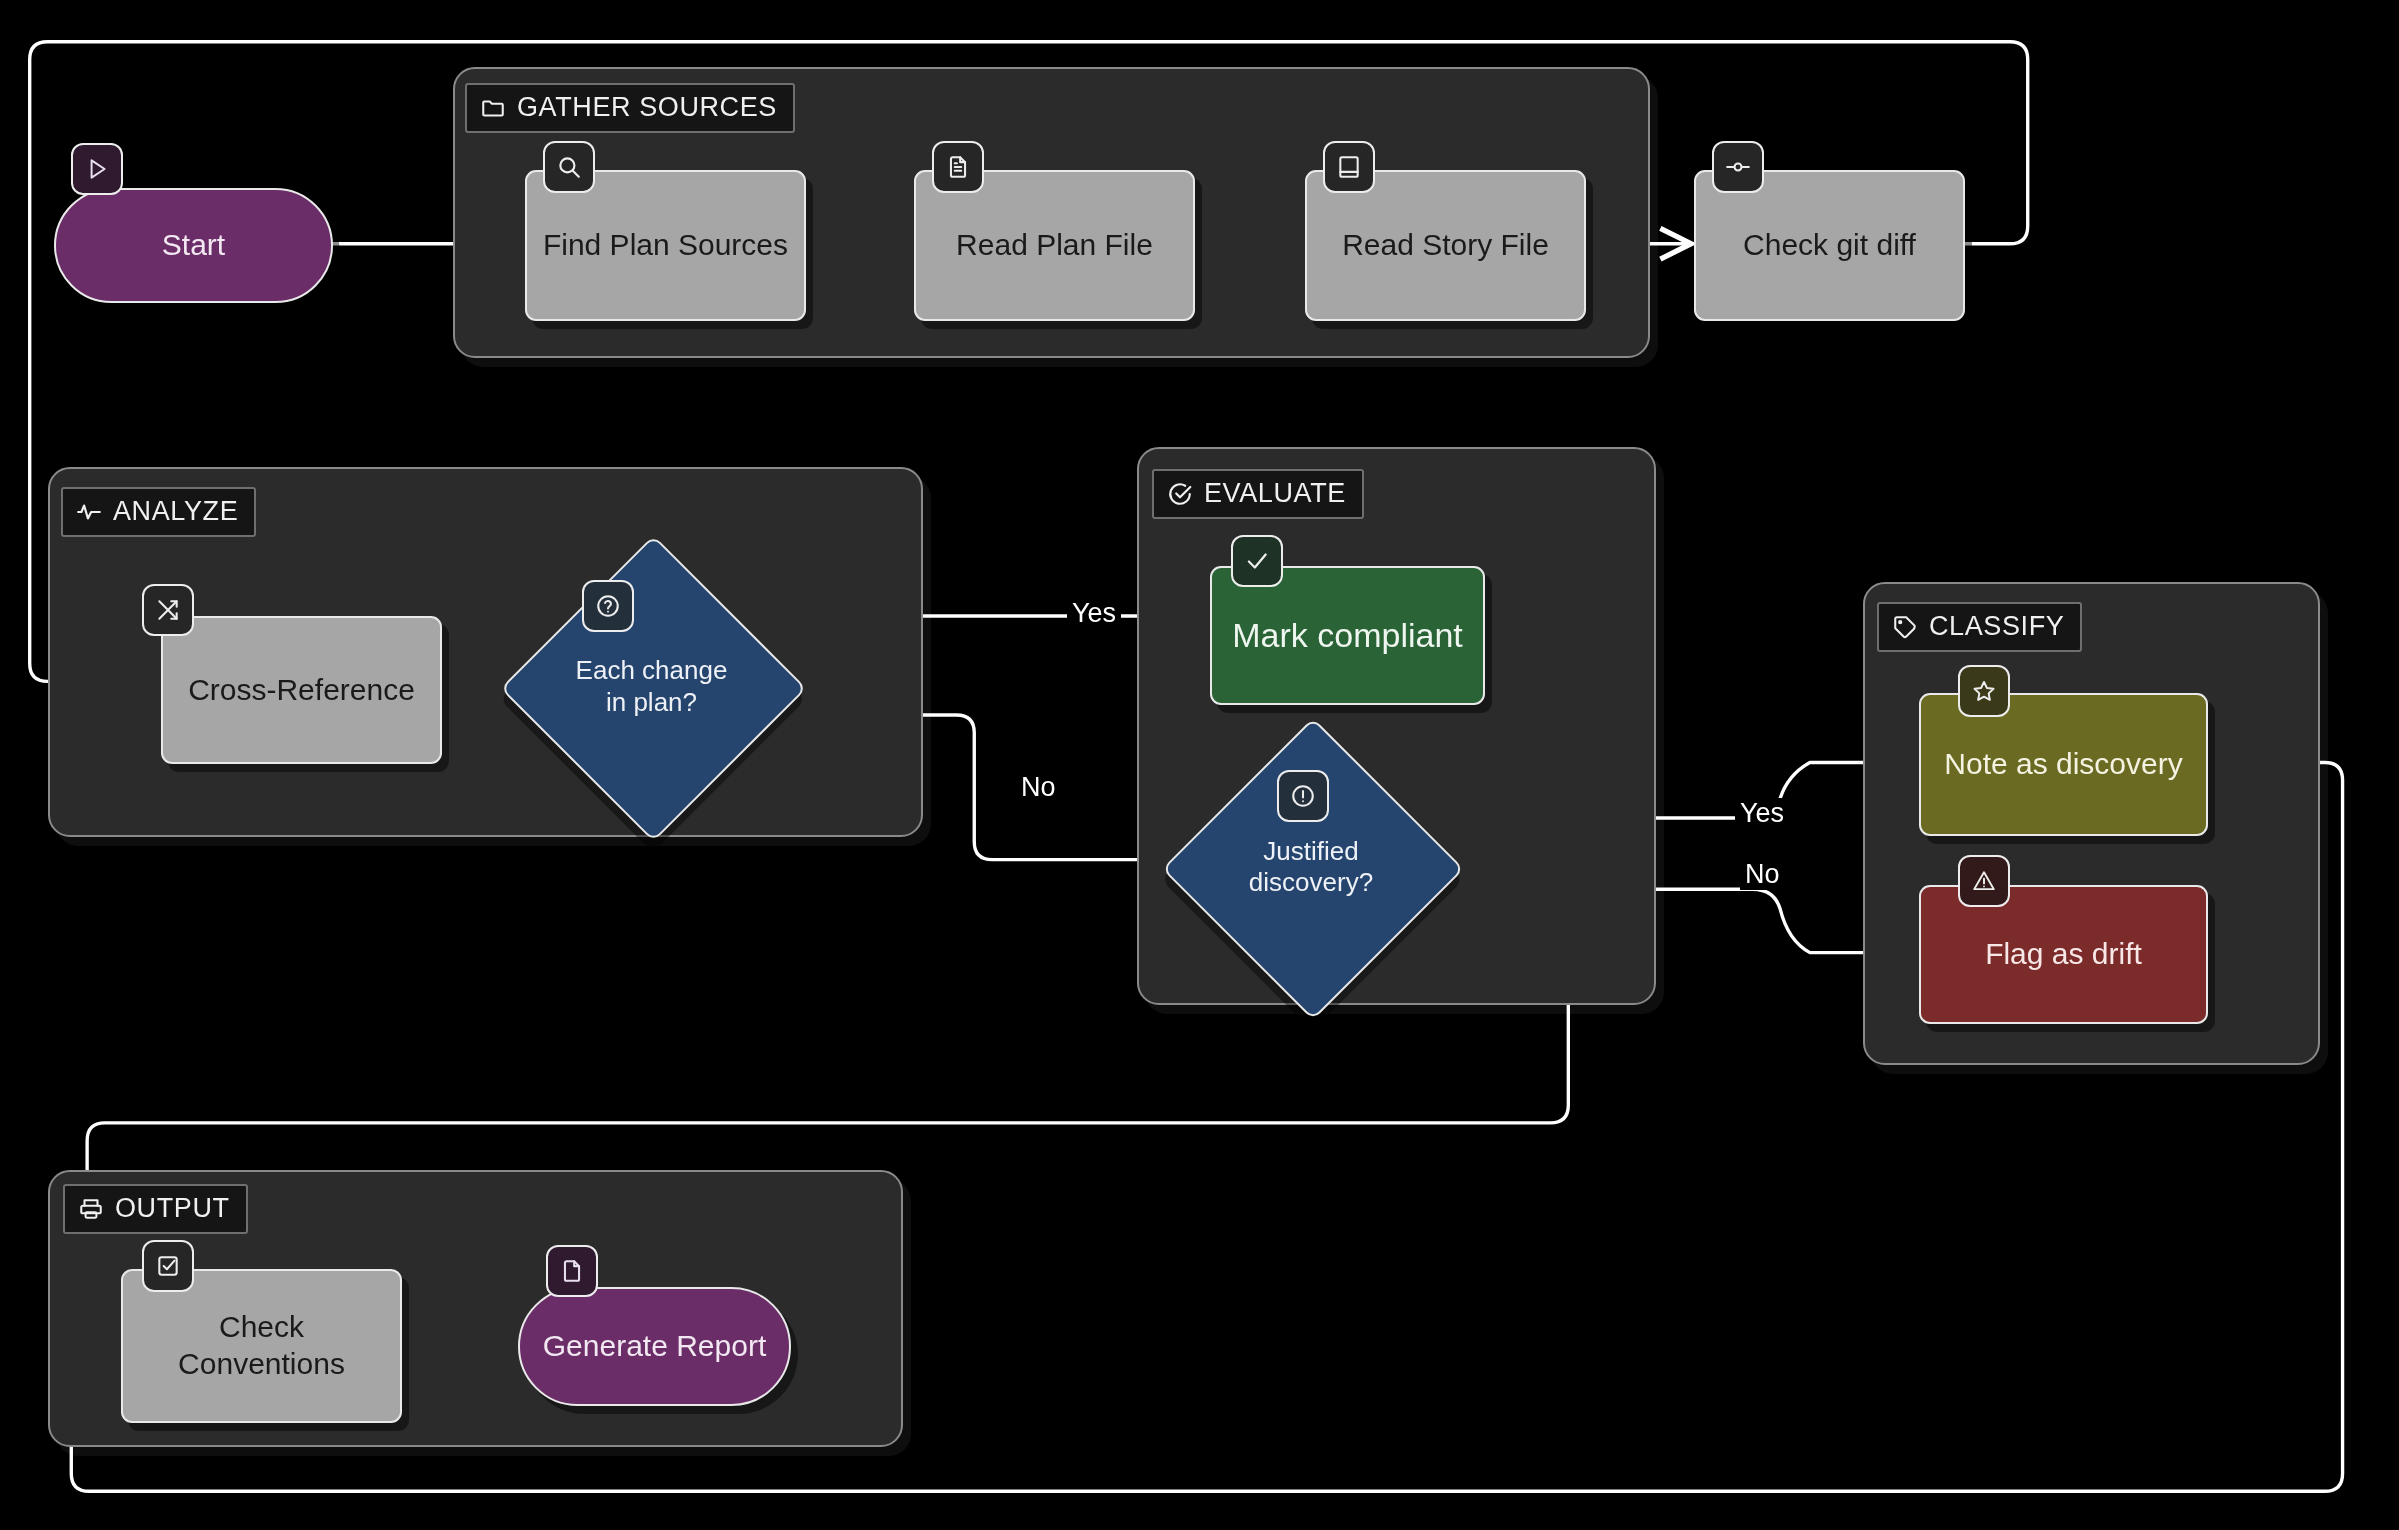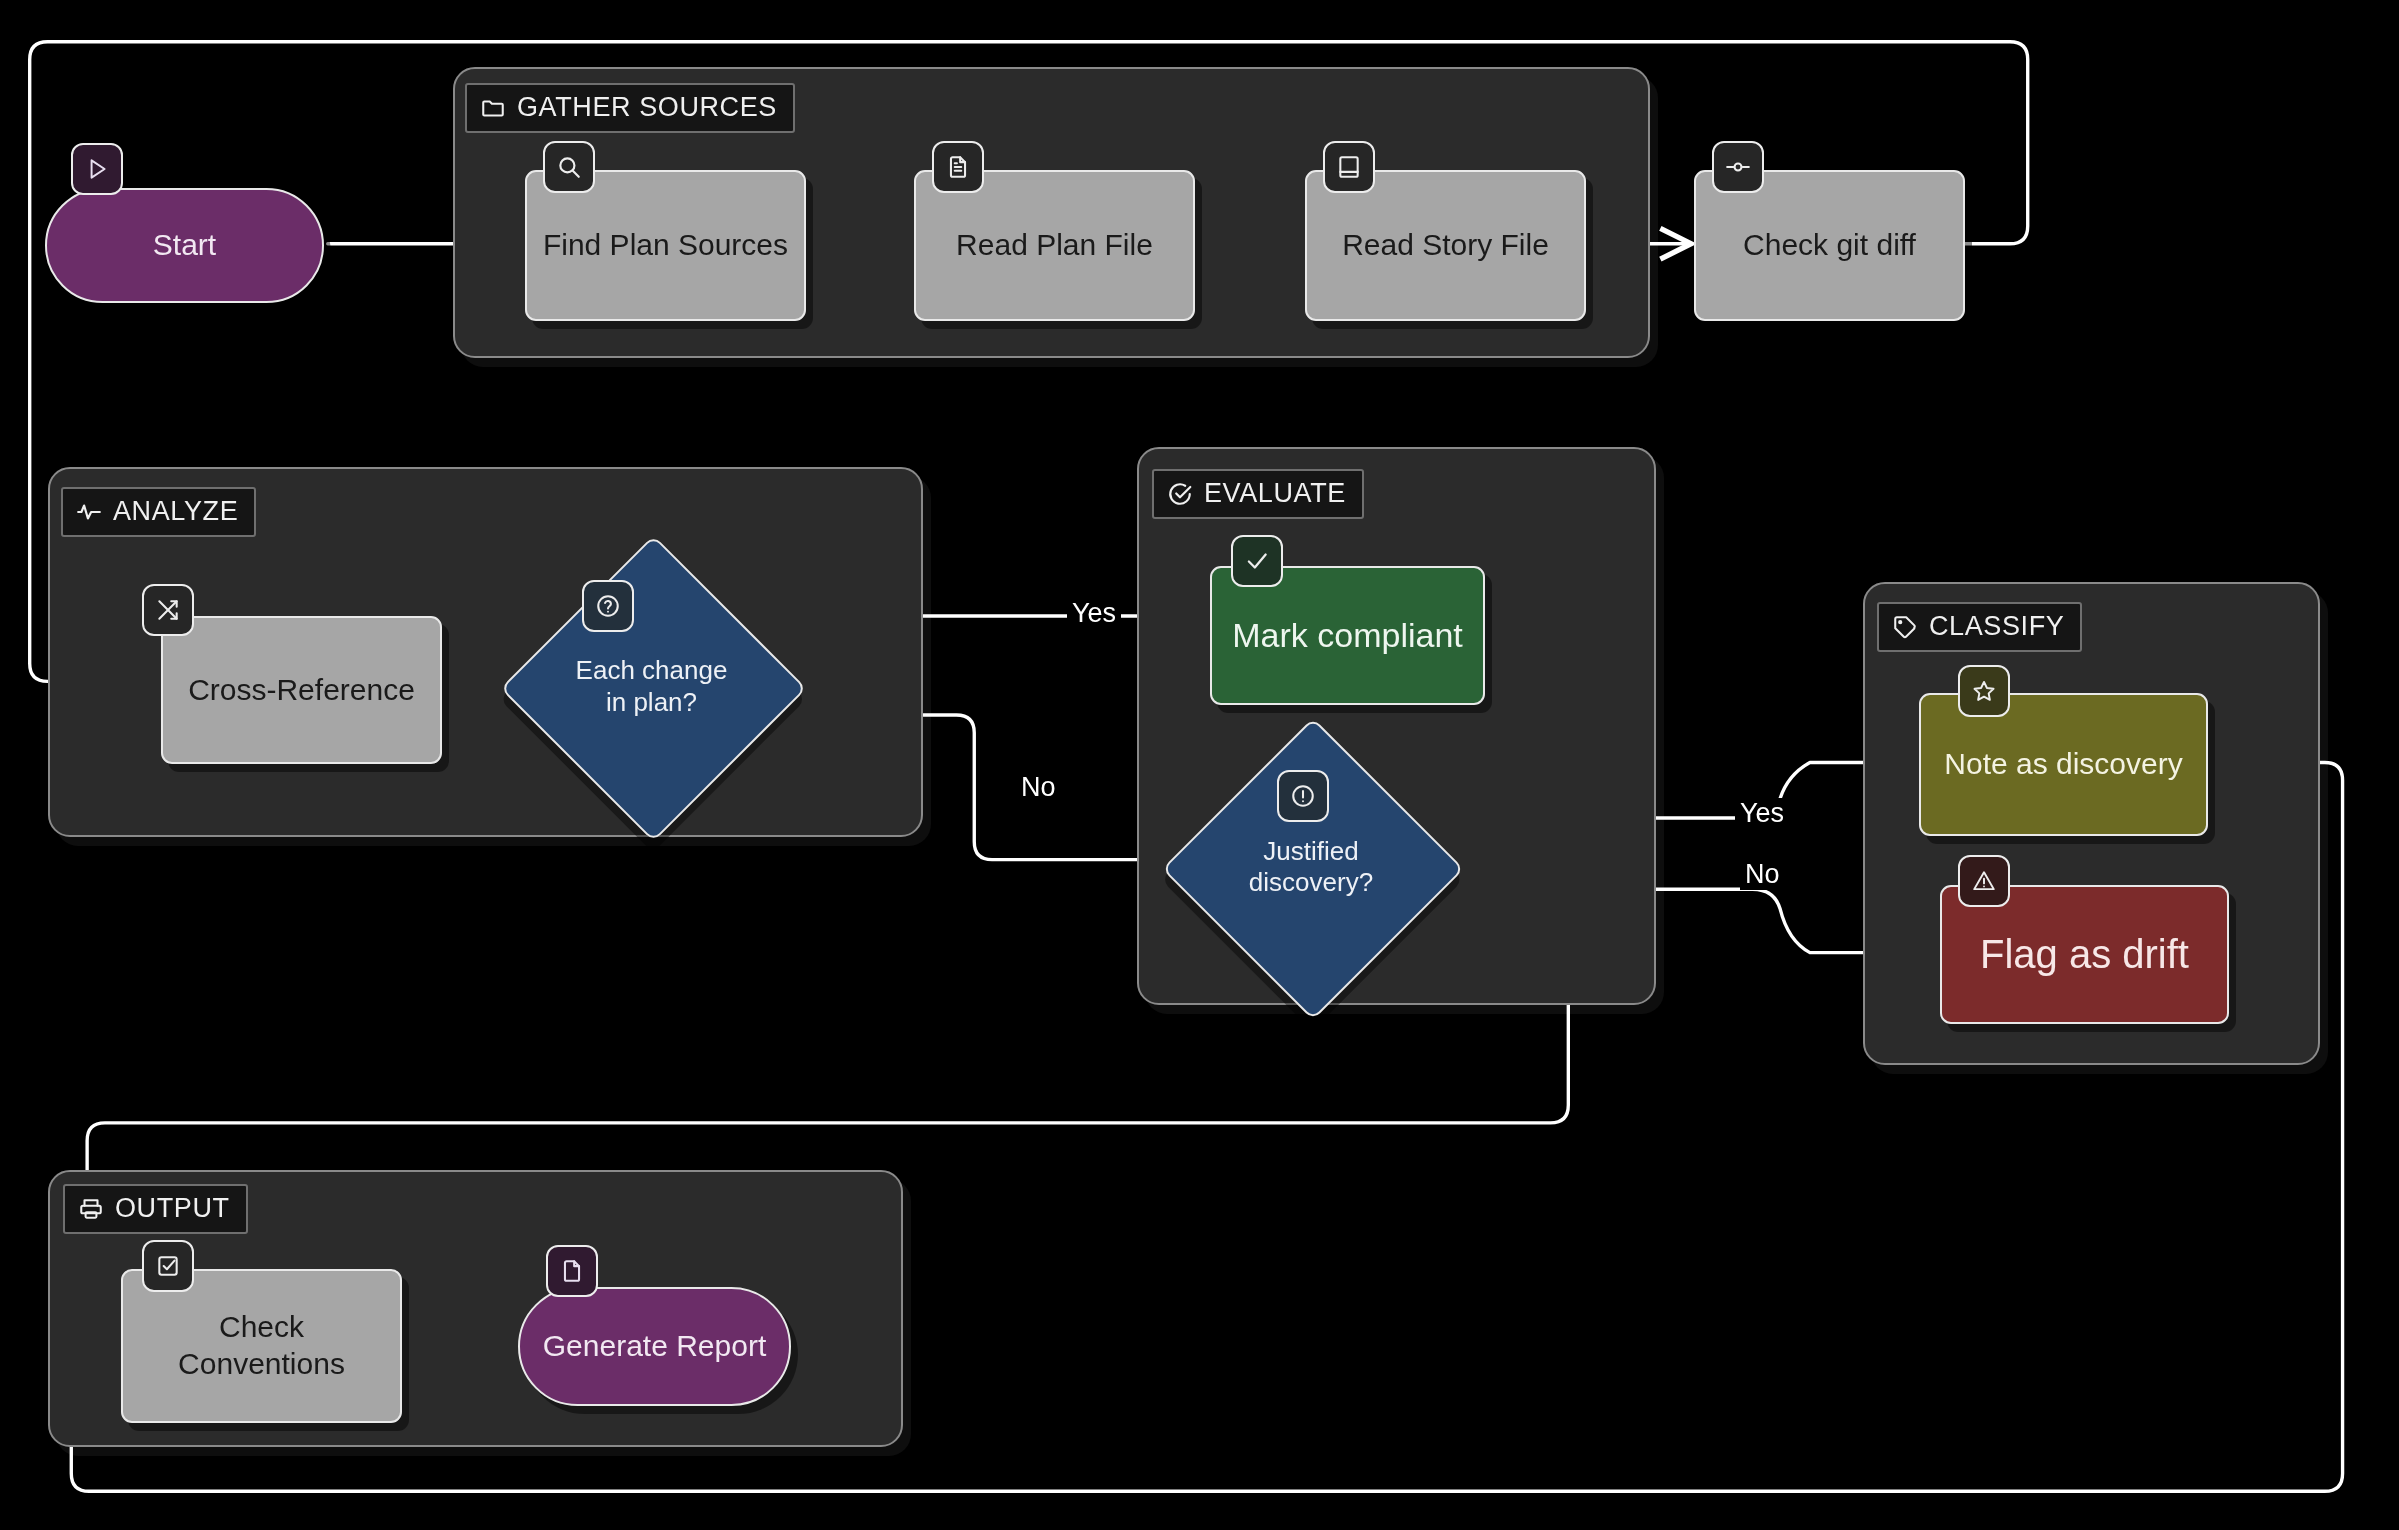--- a/index.html
+++ b/index.html
@@ -19,21 +19,21 @@
   
   .node{position:absolute;border-radius:11px;display:flex;align-items:center;
         justify-content:center;text-align:center;line-height:1.22;
         box-shadow:7px 8px 0 rgba(0,0,0,.45);}
   .node span{display:block;padding:0 14px;}
   .n-process{background:#a6a6a6;border:2.5px solid #e9e9e9;color:#1a1a1a;font-size:30px;}
   .n-terminal{background:#6b2d68;border:2.5px solid #e9e9e9;color:#f2e8f2;font-size:30px;
               border-radius:989px;}
   .n-success{background:#2a6336;border:2.5px solid #e9e9e9;color:#eef6ef;font-size:34px;}
   .n-warn{background:#6b6a22;border:2.5px solid #e9e9e9;color:#f4f3e2;font-size:30px;}
-  .n-danger{background:#7c2b2b;border:2.5px solid #e9e9e9;color:#f7e7e7;font-size:40px;margin-left:21px;}
+  .n-danger{background:#7c2b2b;border:2.5px solid #e9e9e9;color:#f7e7e7;font-size:30px;}
 
   
   .diamond{position:absolute;display:flex;align-items:center;justify-content:center;}
   .diamond .dshape{position:absolute;left:0;top:0;width:100%;height:100%;
         background:#25456e;border:2.5px solid #e9e9e9;
         transform:rotate(45deg);border-radius:10px;
         box-shadow:7px 8px 0 rgba(0,0,0,.40);}
   .diamond .dtext{position:relative;color:#eef1f6;font-size:26px;line-height:1.2;
         text-align:center;z-index:2;}
 
@@ -136,21 +136,21 @@
   <div class="cluster" style="left:48px;top:1170px;width:851px;height:273px;"></div>
   <div class="cluster-label" style="left:63px;top:1184px;">
     <svg width="26" height="26" viewBox="0 0 24 24" fill="none" stroke="#f0f0f0" stroke-width="1.9" stroke-linecap="round" stroke-linejoin="round">
       <path d="M6 9V4h12v5"></path>
       <rect x="3" y="9" width="18" height="7" rx="1.5"></rect>
       <rect x="7" y="15" width="10" height="5" rx="1"></rect>
     </svg>
     <span>OUTPUT</span>
   </div>
 
-  <div class="node n-terminal" style="left:45px;top:188px;width:275px;height:111px;justify-content:center;">
+  <div class="node n-terminal" style="left:54px;top:188px;width:275px;height:111px;justify-content:center;">
     <span>Start</span>
   </div>
   <div class="badge b-terminal" style="left:71px;top:143px;">
     <svg width="26" height="26" viewBox="0 0 24 24" fill="none" stroke="#e8dff0" stroke-width="1.8" stroke-linecap="round" stroke-linejoin="round">
         <path d="M7 4l12 8-12 8z"></path>
       </svg>
   </div>
 
   <div class="node n-process" style="left:525px;top:170px;width:277px;height:147px;">
     <span>Find Plan Sources</span>

